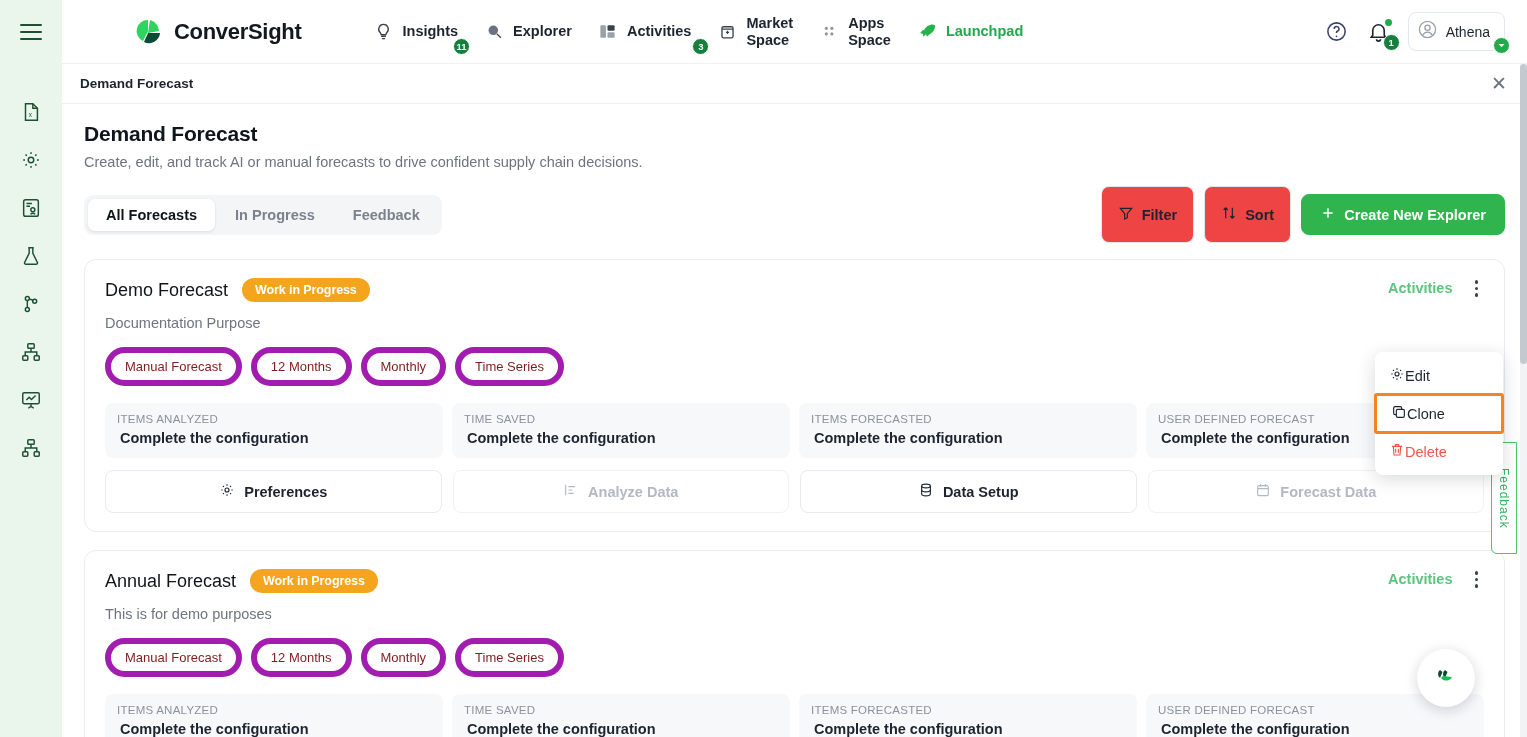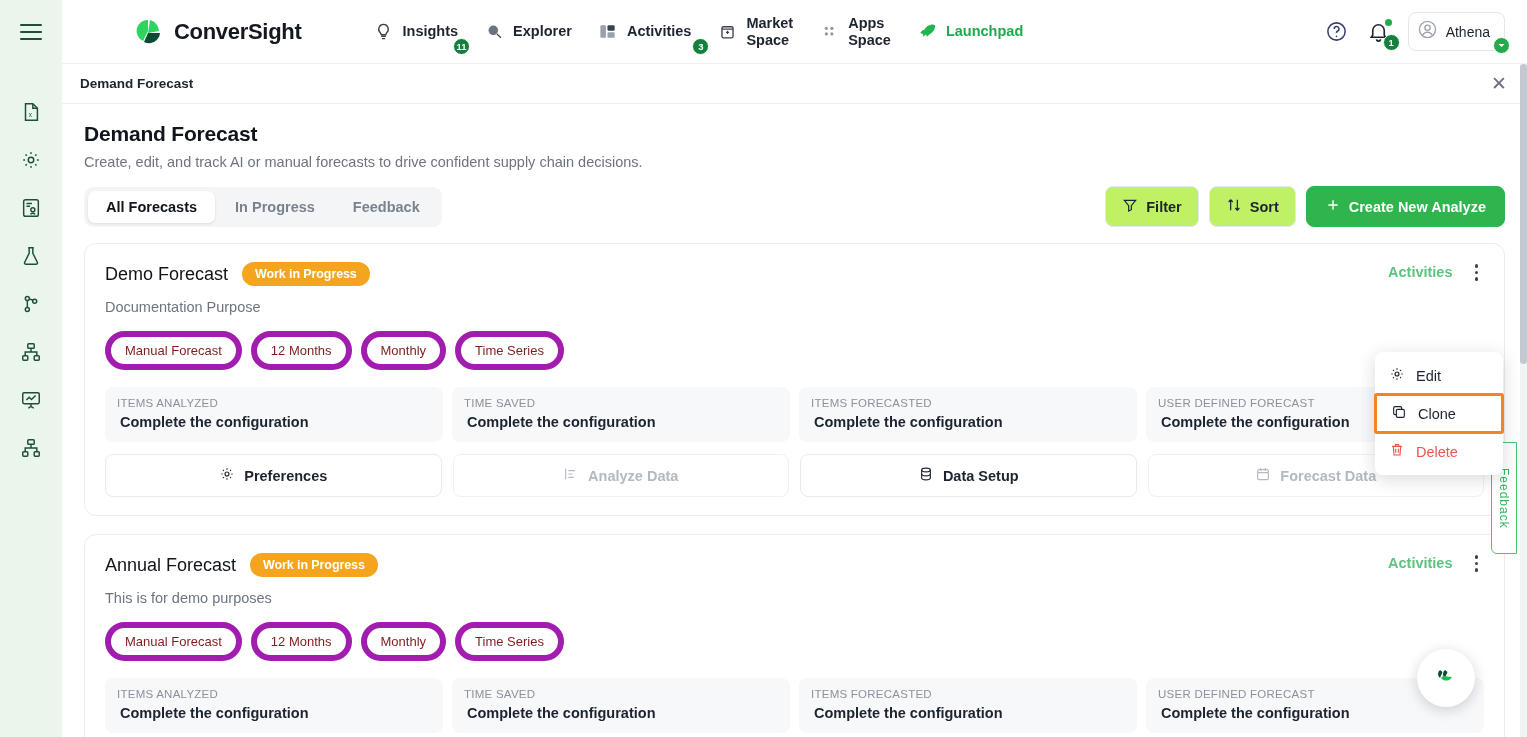--- a/index.html
+++ b/index.html
@@ -78,22 +78,22 @@
 
   .tabrow { display:flex; align-items:center; justify-content:space-between; padding: 16px 22px 0 22px;}
   .tabs { display:flex; background:#f3f5f7; border-radius:9px; padding:4px; gap:2px;}
   .tab {
     padding: 8px 18px; font-size:14.5px; font-weight:600; color:#7b828d;
     border-radius:7px; cursor:pointer; white-space:nowrap;
   }
   .tab.active { background:#fff; color:#10141b; box-shadow: 0 1px 3px rgba(16,20,27,.10); }
   .tool-btns { display:flex; align-items:center; gap:10px;}
   .tbtn {
-    display:flex; align-items:center; gap:8px; border:1px solid #e2e7ec; background:#bef264;
-    border-radius:8px; padding:10px 16px; font-size:14.5px; font-weight:600; color:#1d2430; cursor:pointer;
+    display:flex; align-items:center; gap:8px; border:1px solid #e2e7ec; background:#ef4444;
+    border-radius:8px; padding:18px 16px; font-size:14.5px; font-weight:600; color:#1d2430; cursor:pointer;
   }
   .tbtn.primary { background:#2fb44e; border-color:#2fb44e; color:#fff; padding:10px 18px;}
 
   .cards { padding: 16px 22px 0 22px; position:relative;}
   .card {
     border:1px solid #e9edf1; border-radius:12px; background:#fff; padding: 18px 20px 18px 20px;
     margin-bottom: 18px; position:relative;
   }
   .card-top { display:flex; align-items:flex-start; justify-content:space-between;}
   .card-title-row { display:flex; align-items:center; gap:14px;}
@@ -123,21 +123,21 @@
     font-size:14.5px; font-weight:600; color:#1d2430; cursor:pointer;
   }
   .abtn.disabled { color:#b3b9c2; cursor:default; border-color:#eff2f5;}
 
   
   .menu {
     position:absolute; top:288px; right:24px; width:128px; background:#fff;
     border-radius:8px; box-shadow: 0 4px 18px rgba(16,24,40,.16); padding:6px 0; z-index:50;
   }
   .menu-item {
-    display:flex; align-items:center; gap:11px; padding:8px 14px;
+    display:flex; align-items:center; padding:8px 14px;
     font-size:14.5px; color:#1d2430; cursor:pointer;
   }
   .menu-item.danger { color:#f0544c; }
   .menu-item.highlight { border:3px solid #f6831f; border-radius:3px; margin: 0 -1px;}
 
   
   .feedback-tab {
     position:absolute; right:10px; top:442px; width:26px; height:112px;
     border:1px solid #49c46f; border-radius:6px 0 0 6px; background:#fff;
     display:flex; align-items:center; justify-content:center; cursor:pointer; z-index:45;
@@ -376,21 +376,21 @@
             </svg>
           </span>
           <span>Sort</span>
         </div>
         <div class="tbtn primary">
           <span>
             <svg width="16" height="16" viewBox="0 0 24 24" fill="none" stroke="#fff" stroke-width="2.1">
               <path d="M12 5v14M5 12h14"></path>
             </svg>
           </span>
-          <span>Create New Analyze</span>
+          <span>Create New Explorer</span>
         </div>
       </div>
     </div>
 
     <div class="cards">
 
       <div class="card">
         <div class="card-top">
           <div class="card-title-row">
             <span class="card-title">Demo Forecast</span>

